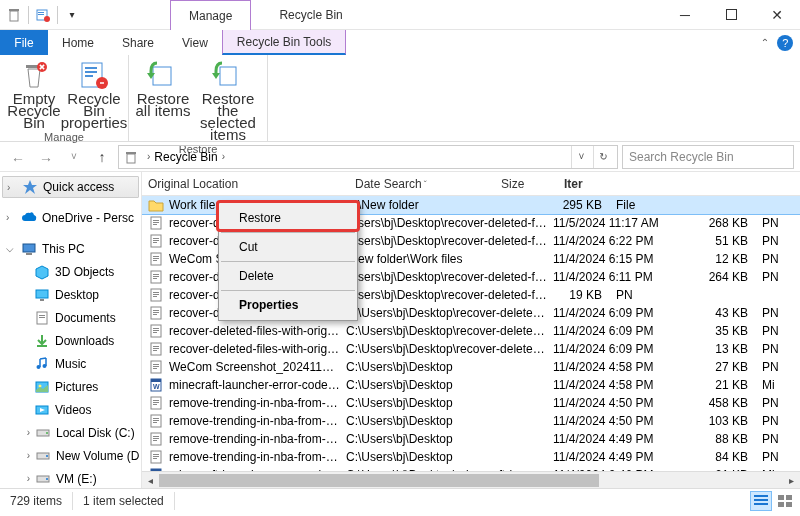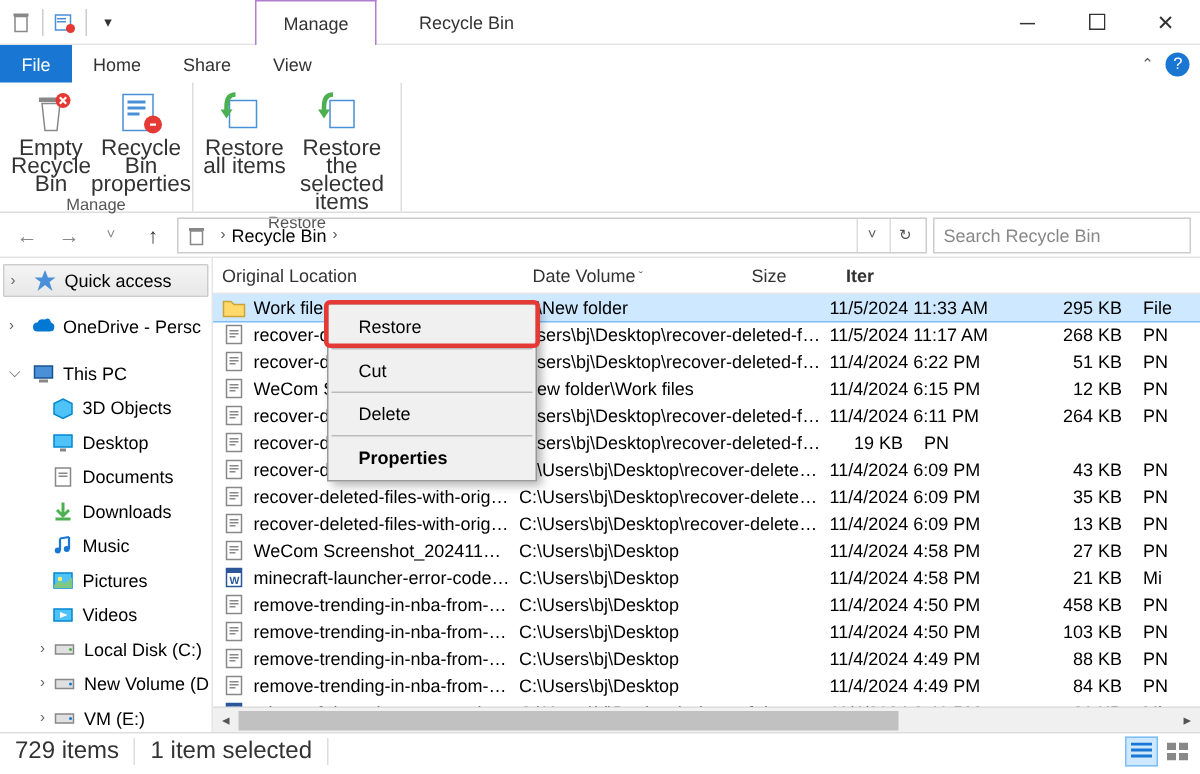--- a/index.html
+++ b/index.html
@@ -58,21 +58,21 @@
 .row .c-name .ficon { width: 16px; height: 16px; flex-shrink:0; display:flex; align-items:center; justify-content:center; }
 .row .c-name .fname { overflow: hidden; text-overflow: ellipsis; white-space: nowrap; }
 .row .c-loc { width: 207px; padding-left: 6px; overflow: hidden; text-overflow: ellipsis; }
 .row .c-date { width: 146px; padding-left: 6px; }
 .row .c-size { width: 63px; text-align: right; padding-right: 8px; }
 .row .c-type { flex: 1; padding-left: 6px; overflow: hidden; }
 .hscroll { height: 17px; background: #f0f0f0; border-top: 1px solid #ddd; display:flex; align-items:center; }
 .hscroll .arrow { width: 17px; height: 17px; display:flex; align-items:center; justify-content:center; font-size: 10px; color:#555; }
 .hscroll .track { flex:1; height: 17px; position: relative; }
 .hscroll .thumb { position: absolute; left:0; top:2px; height:13px; width: 440px; background:#c1c1c1; }
-.statusbar { height: 24px; border-top: 1px solid #ddd; display: flex; align-items: center; font-size: 16px; color:#333; }
+.statusbar { height: 24px; border-top: 1px solid #ddd; display: flex; align-items: center; font-size: 12px; color:#333; }
 .statusbar .sseg { padding: 0 10px; border-right: 1px solid #ddd; height: 18px; display:flex; align-items:center; }
 .statusbar .viewbtns { margin-left: auto; display:flex; gap:2px; padding-right: 4px; }
 .statusbar .viewbtns div { width: 22px; height: 20px; border: 1px solid transparent; display:flex; align-items:center; justify-content:center; }
 .statusbar .viewbtns div.active { border-color: #7dbef7; background: #cde8ff; }
 .ctxmenu { position: absolute; left: 218px; top: 202px; width: 140px; background: #f0f0f0; border: 1px solid #999; box-shadow: 3px 3px 6px rgba(0,0,0,.3); padding: 2px; font-size: 12px; z-index: 20; }
 .ctxmenu .mitem { height: 26px; display:flex; align-items:center; padding-left: 18px; }
 .ctxmenu .mitem.bold { font-weight: bold; }
 .ctxmenu .msection { border-bottom: 1px solid #bbb; margin-bottom: 1px; padding-bottom: 1px; }
 .ctxmenu .msection:last-child { border-bottom: none; margin-bottom:0; padding-bottom:0; }
 .redbox { position: absolute; left: 216px; top: 200px; width: 144px; height: 32px; border: 3px solid #e53935; border-radius: 4px; z-index: 21; pointer-events: none; }
@@ -112,20 +112,21 @@
       </div>
     <div>✕</div>
   </div>
 </div>
 
 <div class="tabs">
   <div class="file">File</div>
   <div class="tab">Home</div>
   <div class="tab">Share</div>
   <div class="tab">View</div>
+  <div class="tab context">Recycle Bin Tools</div>
   <div class="help">
     <span class="chev">⌃</span>
     <span class="q">?</span>
   </div>
 </div>
 
 <div class="ribbon">
   <div class="group">
     <div class="items">
       <div class="rbtn">
@@ -339,38 +340,37 @@
           <span>VM (E:)</span>
         </div>
       </div>
 
   </div>
 
   <div class="filearea">
     <div class="cols">
       <div class="col-loc">Original Location</div>
       <div class="col-date">
-          <span>Date Volume</span>
+          <span>Date Search</span>
           <span class="sorticon">ˇ</span>
         </div>
       <div class="col-size">Size</div>
       <div class="col-type">Iter</div>
     </div>
     <div class="filelist" id="filelist">
         <div class="row selected">
           <div class="c-name">
             <span class="ficon">
               <svg width="16" height="16">
                 <path d="M1 4 L6 4 L8 6 L15 6 L15 14 L1 14 Z" fill="#ffd96a" stroke="#caa43a"></path>
               </svg>
             </span>
             <span class="fname">Work files</span>
           </div>
           <div class="c-loc">C:\New folder</div>
-          <div class="c-date">11/5/2024 11:33 AM</div>
           <div class="c-size">295 KB</div>
           <div class="c-type">File</div>
         </div>
         <div class="row">
           <div class="c-name">
             <span class="ficon">
               <svg width="16" height="16">
                 <rect x="3" y="2" width="10" height="12" fill="#fff" stroke="#888"></rect>
                 <rect x="5" y="5" width="6" height="1" fill="#888"></rect>
                 <rect x="5" y="7" width="6" height="1" fill="#888"></rect>

